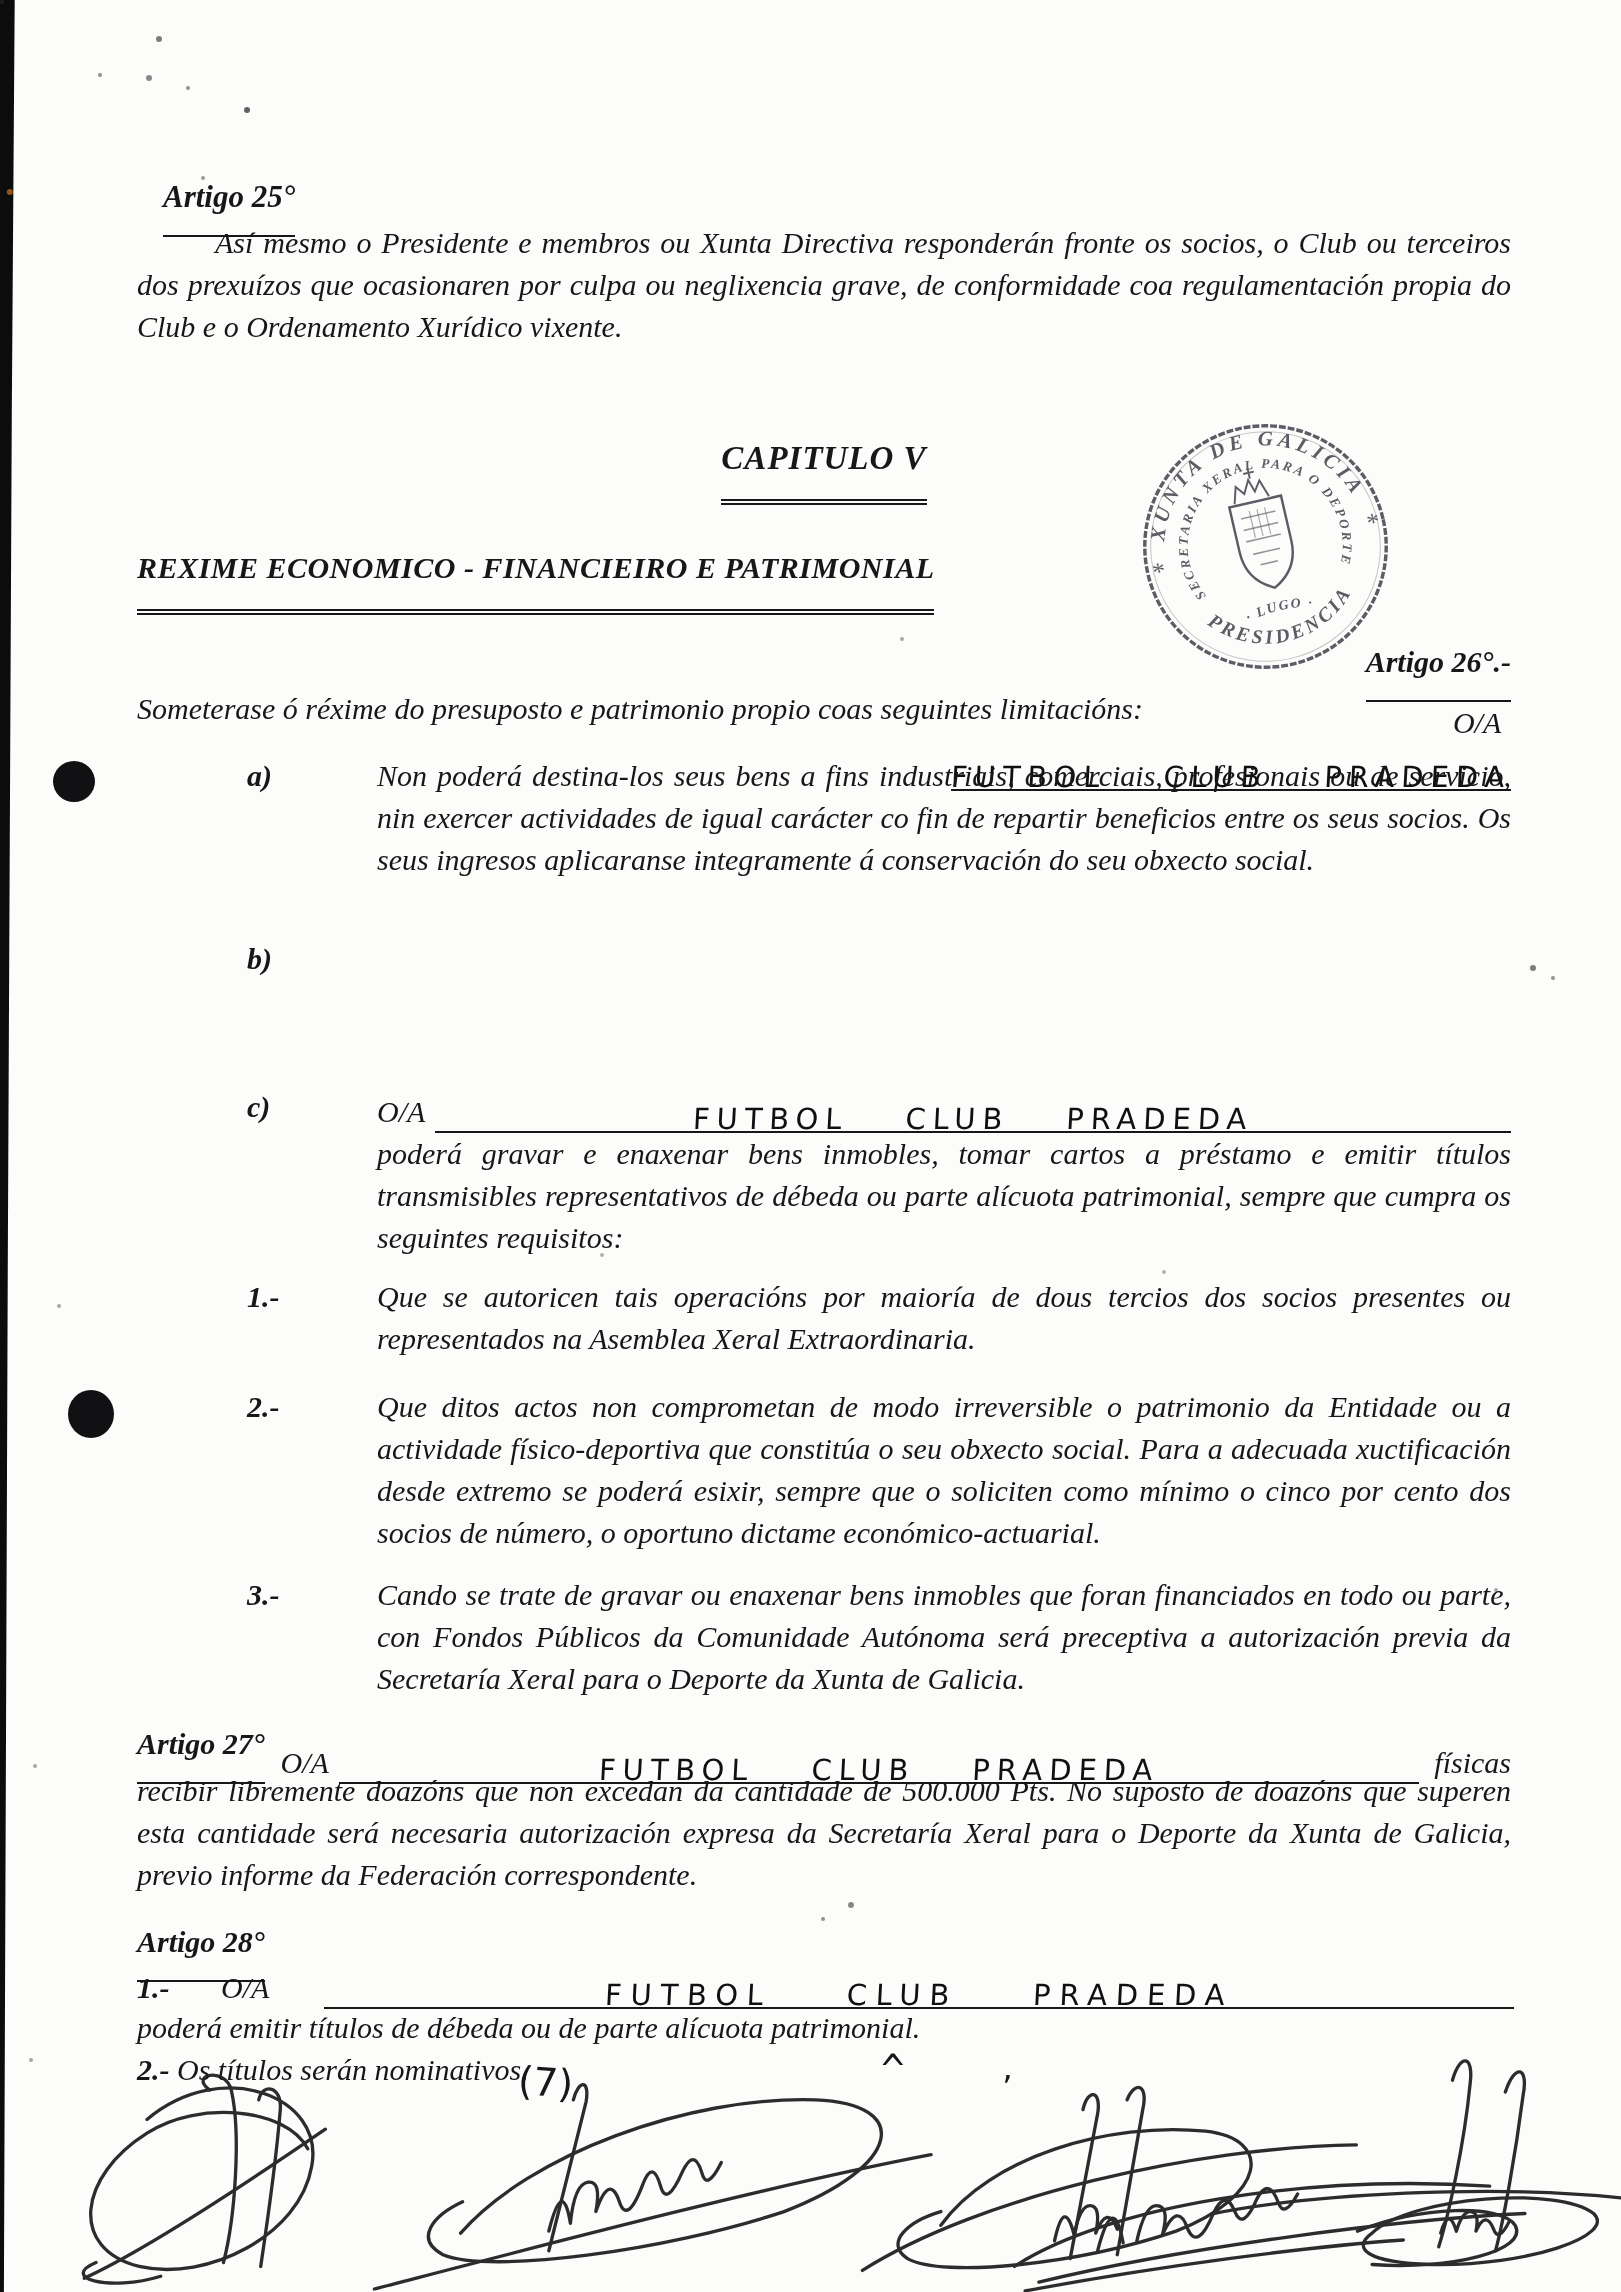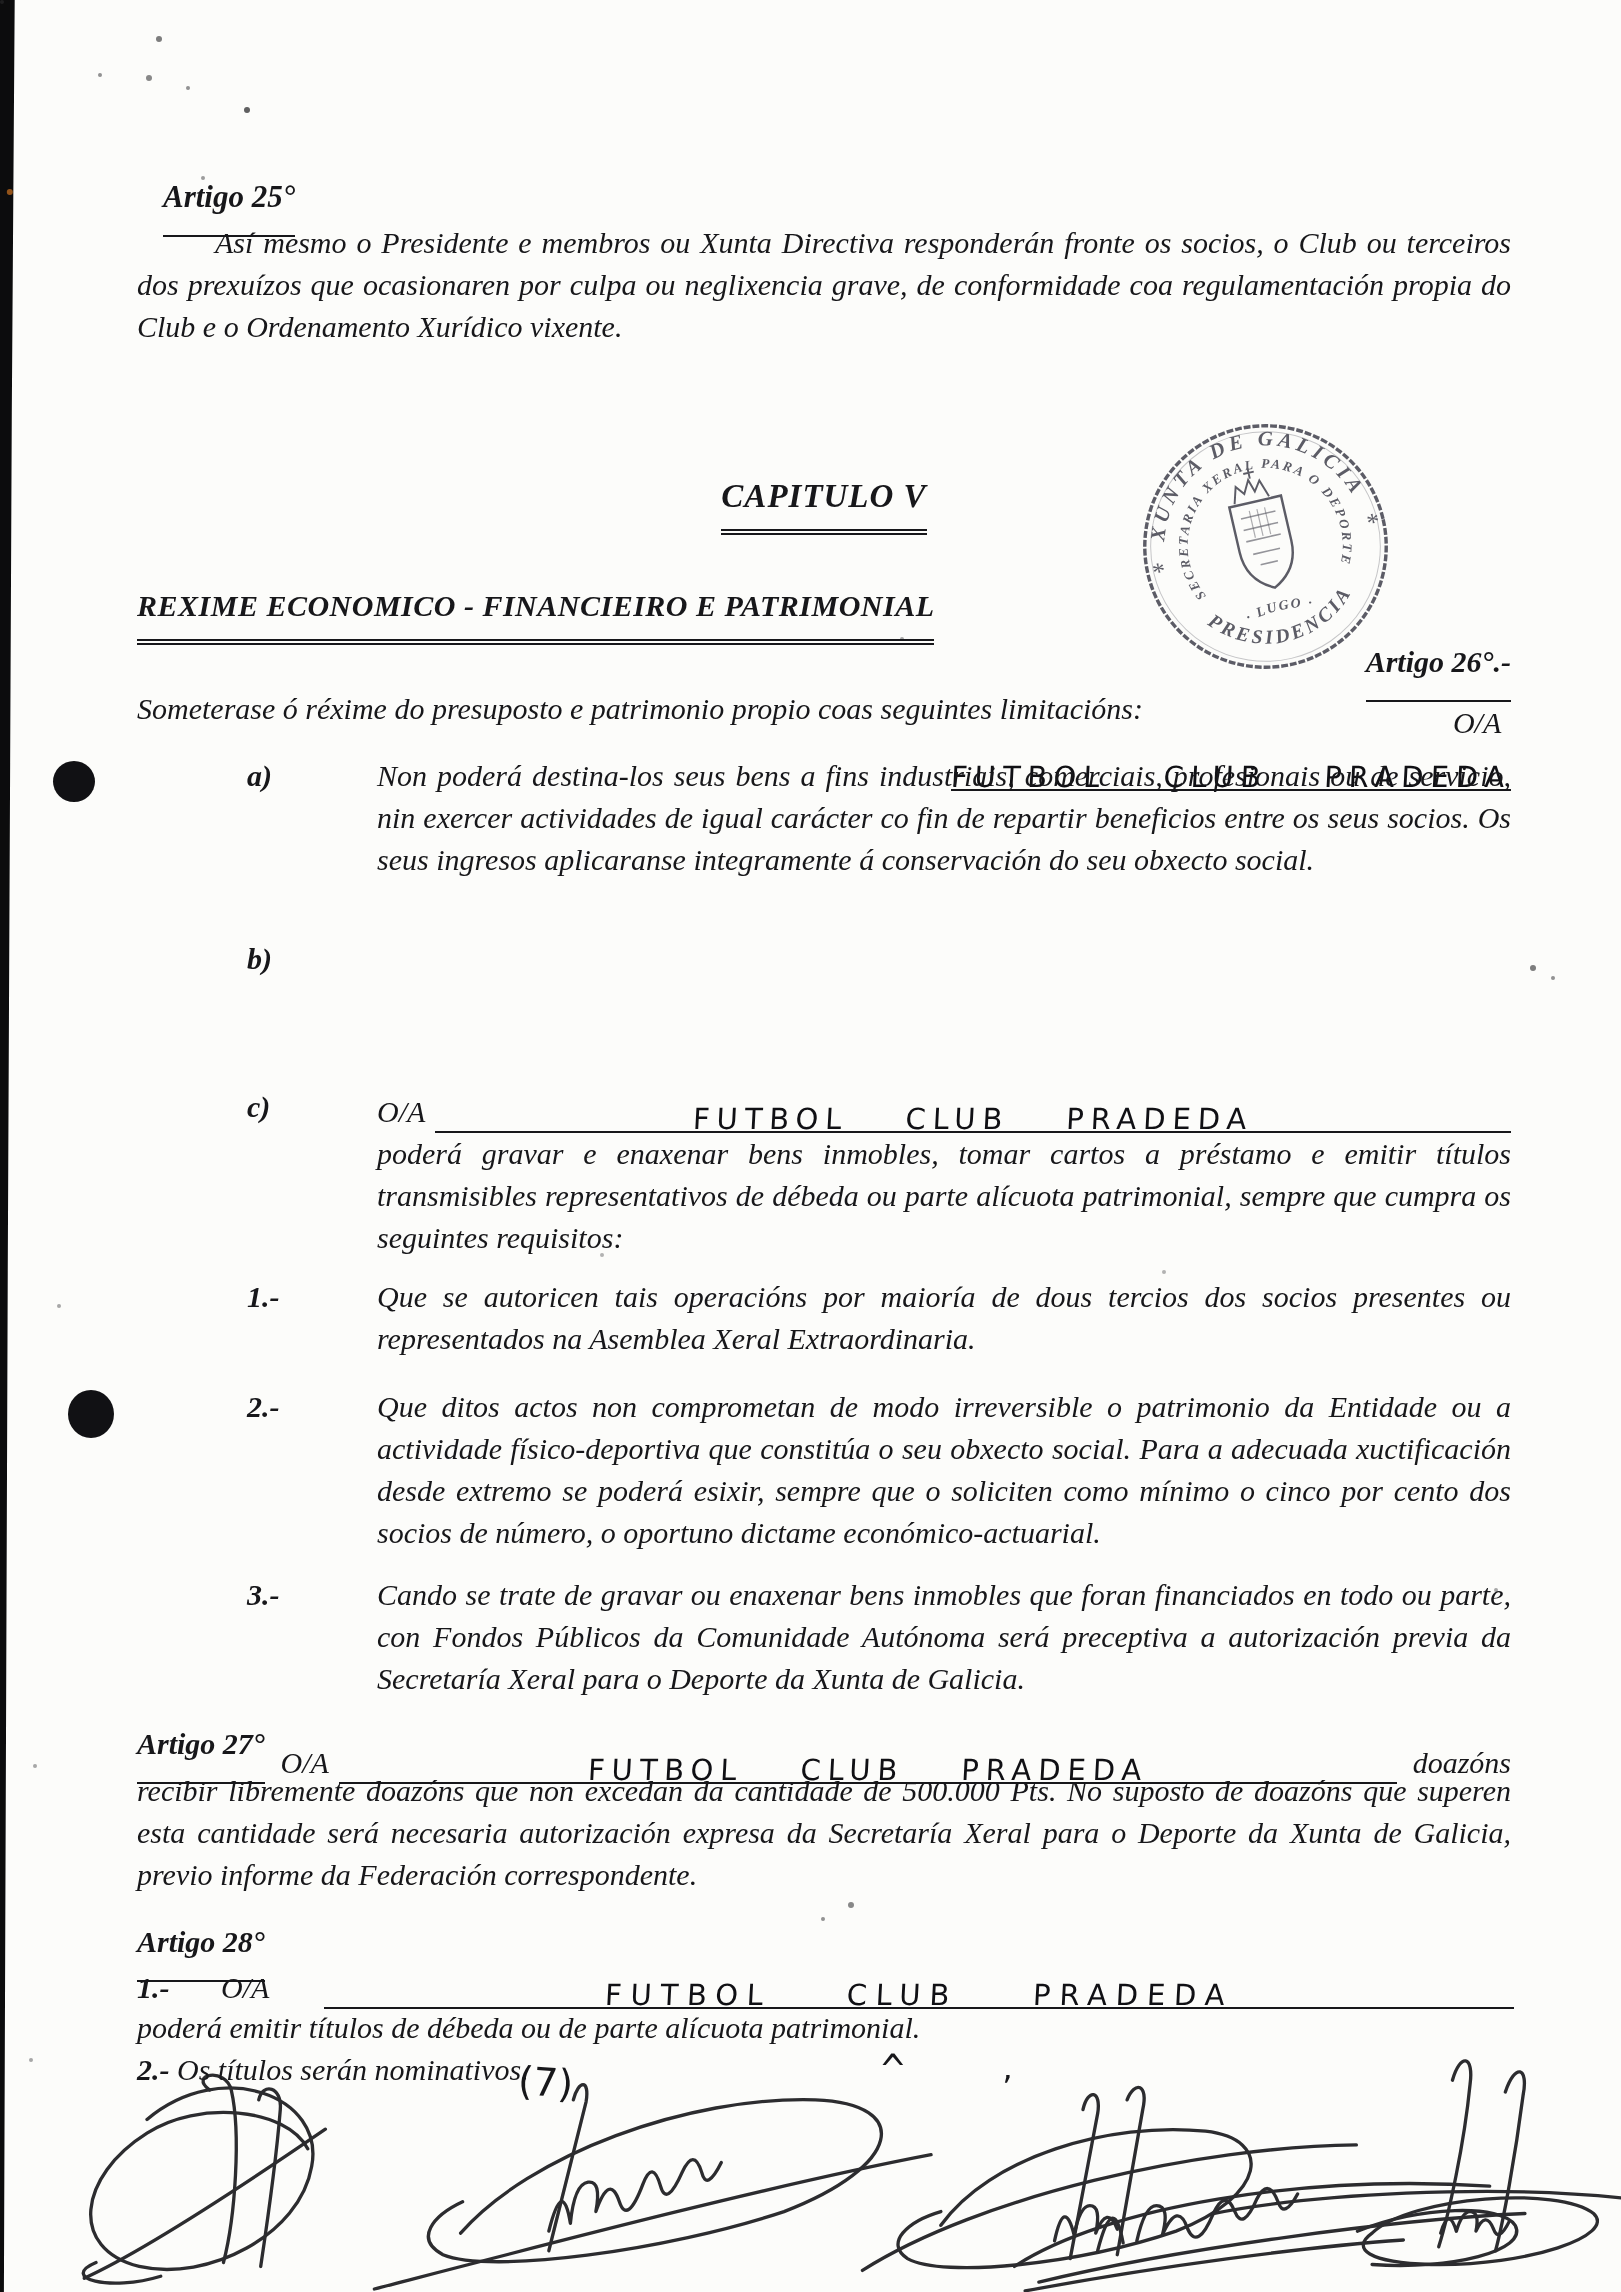--- a/index.html
+++ b/index.html
@@ -22,21 +22,21 @@
       201px 176px 0 0 rgba(40,40,42,.45), 98px 73px 0 0 rgba(40,40,42,.5),
       7.8px 190px 0 1px rgba(181,101,29,.8), 1531px 966px 0 1px rgba(40,40,42,.6),
       1551px 976px 0 0 rgba(40,40,42,.5), 900px 637px 0 0 rgba(40,40,42,.4),
       600px 1253px 0 0 rgba(40,40,42,.35), 1494px 1588px 0 0 rgba(40,40,42,.4),
       57px 1304px 0 0 rgba(40,40,42,.4), 33px 1764px 0 0 rgba(40,40,42,.4),
       849px 1903px 0 1px rgba(40,40,42,.55), 821px 1917px 0 0 rgba(40,40,42,.5),
       1162px 1270px 0 0 rgba(40,40,42,.35), 29px 2058px 0 0 rgba(40,40,42,.4);
   }
   .abs { position:absolute; }
   .heading-u { font-weight:bold; display:inline-block; border-bottom:2.9px solid #17171a; padding-bottom:17px; }
-  .dbl-u { font-weight:bold; display:inline-block; border-bottom:6.9px double #17171a; padding-bottom:12px;margin-top:38px; }
+  .dbl-u { font-weight:bold; display:inline-block; border-bottom:6.9px double #17171a; padding-bottom:20px; }
   p { margin:0; }
   .just { text-align:justify; }
   
   .fill-row { display:flex; align-items:flex-end; }
   .oa { margin:0 9.8px 0 15.7px; white-space:nowrap; }
   .blank { flex:1; border-bottom:2.9px solid #17171a; display:flex; justify-content:center; align-items:flex-end; min-height:45px; }
   .hand {
     font-family:"DejaVu Sans",sans-serif; font-style:normal; font-size:29px; line-height:33px;
     letter-spacing:6.9px; word-spacing:41px; color:#101014; transform:skewX(-3deg);
     margin-bottom:-4.9px; white-space:nowrap;
@@ -157,21 +157,21 @@
     <span class="marker">3.-</span>
     <p class="itext">Cando se trate de gravar ou enaxenar bens inmobles que foran financiados en todo ou parte, con Fondos Públicos da Comunidade Autónoma será preceptiva a autorización previa da Secretaría Xeral para o Deporte da Xunta de Galicia.</p>
   </div>
 
   <div class="abs fill-row" style="left:137px; top:1723px; width:1374px;justify-content:space-between;">
     <span class="heading-u">Artigo 27°</span>
     <span class="oa">O/A</span>
     <span class="blank">
       <span class="hand">FUTBOL CLUB PRADEDA</span>
     </span>
-    <span class="suffix">doazóns</span>
+    <span class="suffix">físicas</span>
   </div>
   <p class="abs just" style="left:137px; top:1770px; width:1374px;">recibir libremente doazóns que non excedan da cantidade de 500.000 Pts. No suposto de doazóns que superen esta cantidade será necesaria autorización expresa da Secretaría Xeral para o Deporte da Xunta de Galicia, previo informe da Federación correspondente.</p>
 
   <div class="abs" style="left:137px; top:1921px;">
     <span class="heading-u">Artigo 28°</span>
   </div>
   <div class="abs fill-row" style="left:137px; top:1962px; width:1377px;">
     <span style="flex:0 0 84px; font-weight:bold;">1.-</span>
     <span style="margin-right:55px;">O/A</span>
     <span class="blank">

